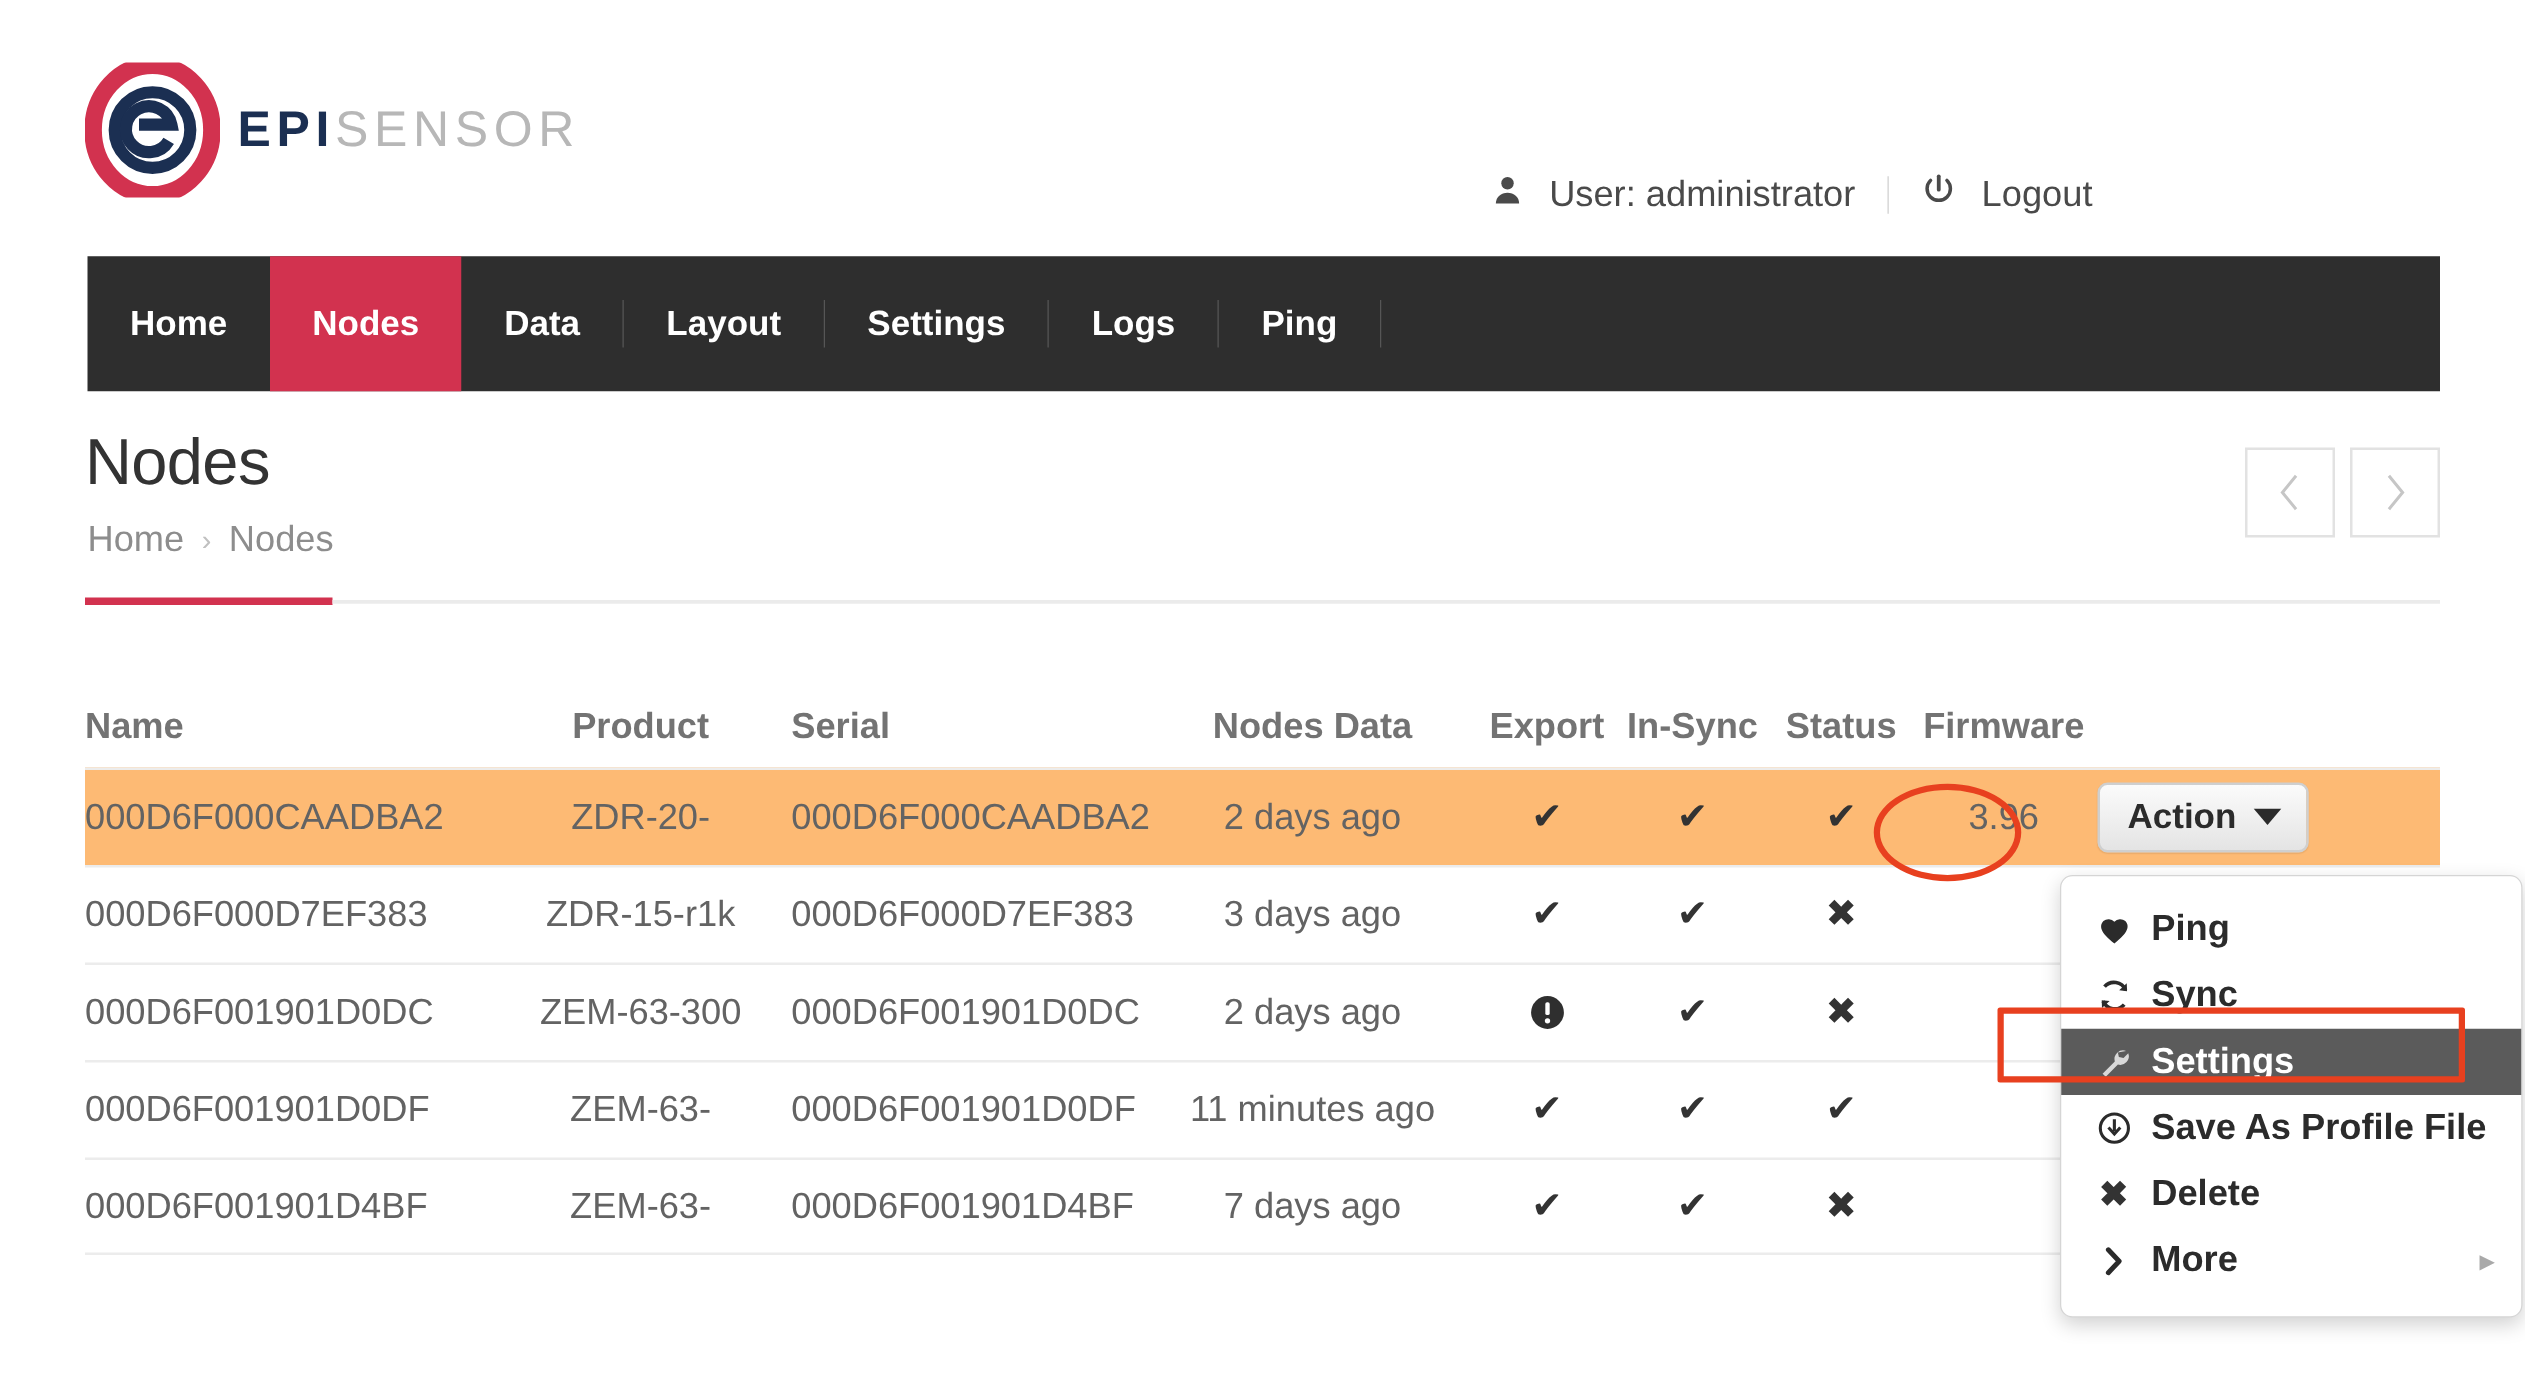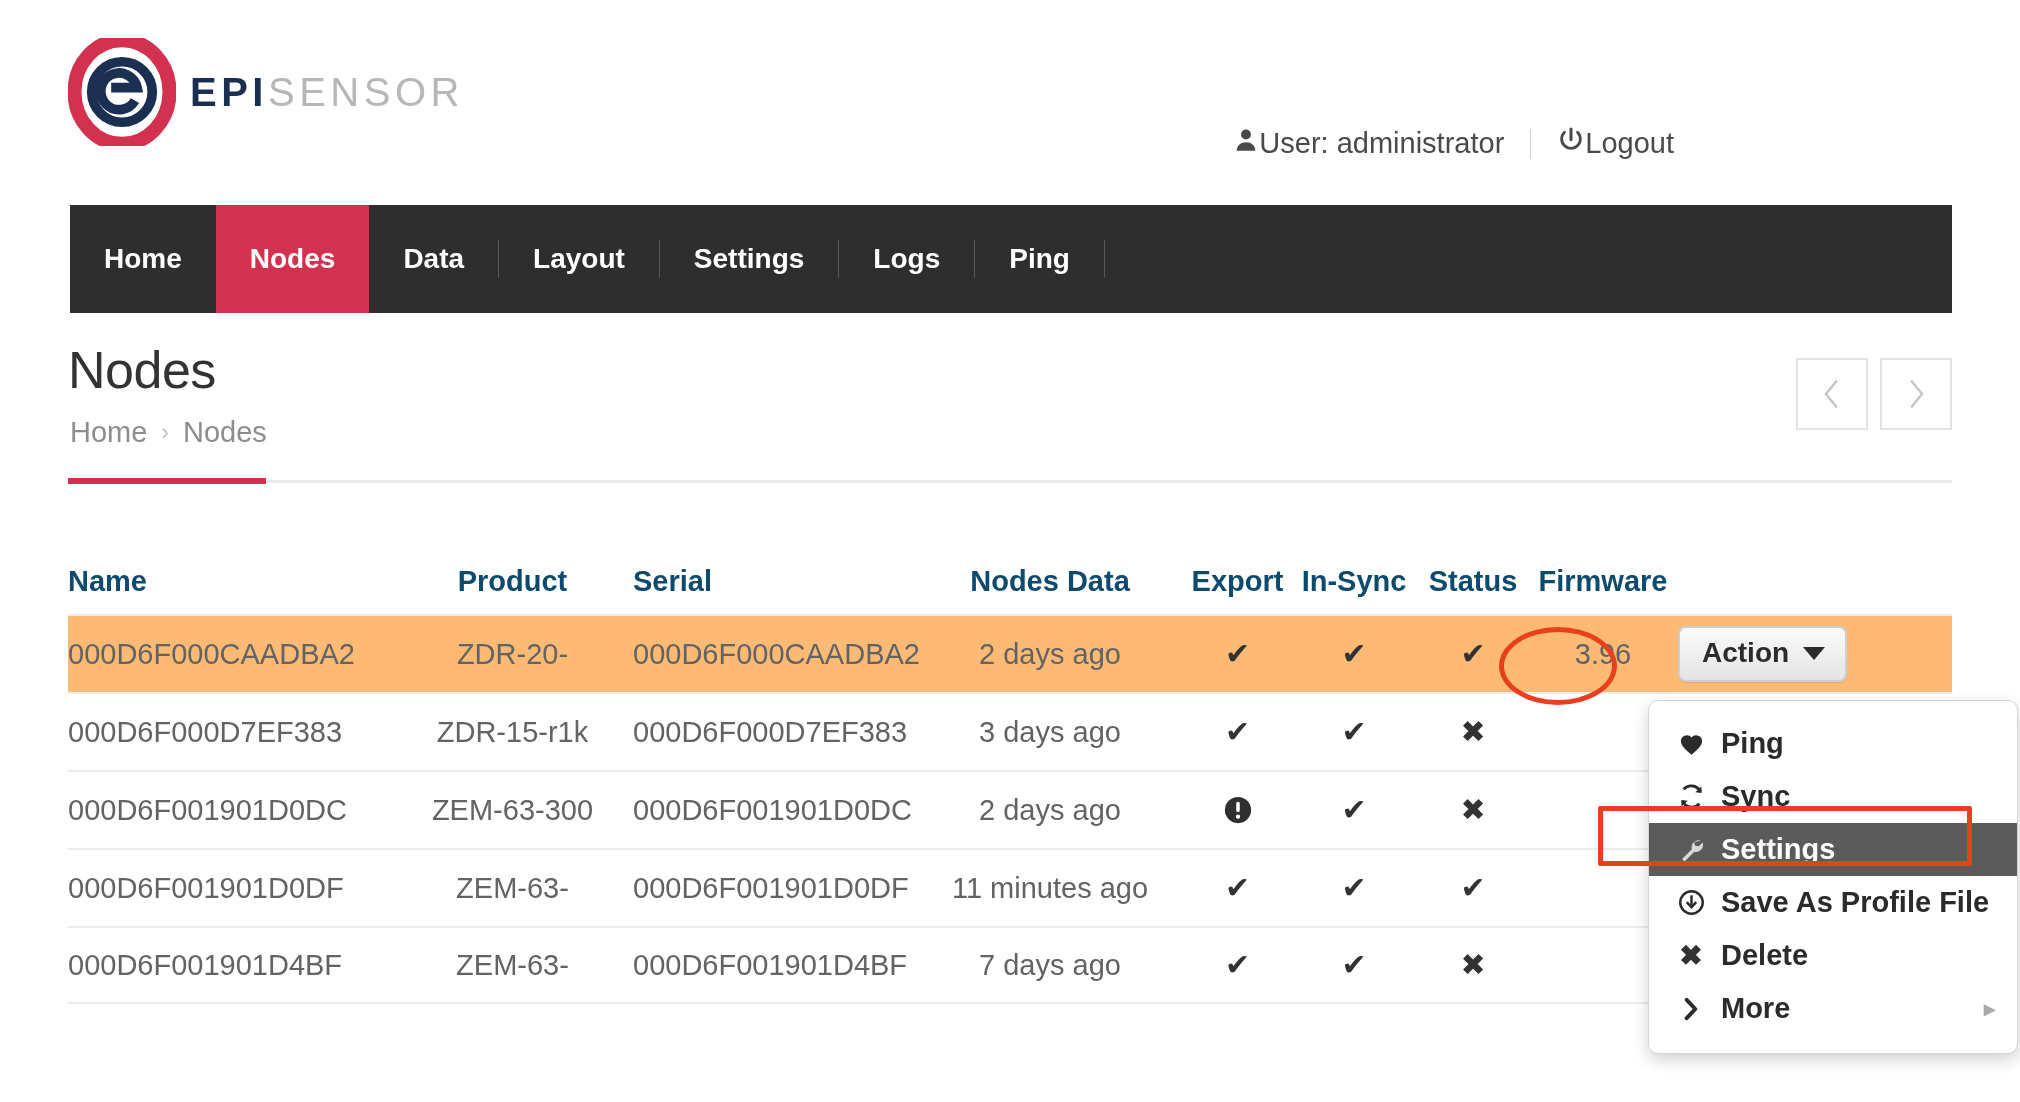--- a/index.html
+++ b/index.html
@@ -6,36 +6,36 @@
   html, body {
     width: 2020px; height: 1102px;
     background: #ffffff;
     font-family: "Liberation Sans", sans-serif;
     color: #333333;
     overflow: hidden;
   }
   .page { position: relative; width: 2020px; height: 1102px; }
 
   
-  .header { position: absolute; left: 0; top: 0; width: 1748px; height: 200px; text-decoration: underline; }
+  .header { position: absolute; left: 0; top: 12px; width: 1748px; height: 200px; text-decoration: underline; }
   .logo-wrap {
     position: absolute; left: 68px; top: 38px;
     display: flex; align-items: center; gap: 14px;
   }
   .logo-mark { width: 108px; height: 108px; display: block; }
   .logo-text { font-size: 40px; letter-spacing: 4.5px; font-weight: 400; line-height: 1; }
   .logo-epi { color: #1b2f52; font-weight: 700; }
   .logo-sensor { color: #b7b7b7; font-weight: 400; }
 
   .userbar {
     position: absolute; right: 74px; top: 126px;
     display: flex; align-items: center; gap: 0px;
     font-size: 29px; color: #4a4a4a;
   }
-  .userbar .chunk { display: flex; align-items: center; gap: 0; }
+  .userbar .chunk { display: flex; align-items: center; gap: 20px; }
   .userbar .divider {
     width: 1px; height: 30px; background: #cfcfcf; margin: 0 26px;
   }
   .ic { display: inline-block; vertical-align: middle; }
 
   
   .nav {
     position: absolute; left: 70px; top: 205px;
     width: 1882px; height: 108px;
     background: #2e2e2e;
@@ -73,21 +73,21 @@
     width: 72px; height: 72px; border: 2px solid #e2e2e2; background: #fff;
     display: flex; align-items: center; justify-content: center;
     cursor: pointer;
   }
   .pager-btn svg { display: block; }
 
   
   .table { position: absolute; left: 68px; top: 548px; width: 1884px; }
   .trow { display: flex; align-items: center; height: 78px; }
   .thead { height: 66px; }
-  .thead .cell { font-weight: 700; font-size: 29px; color: #0c4a6e; }
+  .thead .cell { font-weight: 700; font-size: 29px; color: #737373; }
   .tbody-row { border-top: 2px solid #ececec; font-size: 29px; color: #636363; }
   .tbody-row.alt { background: #fdba74; }
   .tbody-row:last-child { border-bottom: 2px solid #ececec; }
   .cell { display: flex; align-items: center; }
   .c-name    { width: 352px; padding-left: 0px; }
   .c-product { width: 185px; justify-content: center; }
   .c-serial  { width: 310px; justify-content: flex-start; padding-left: 28px; }
   .c-last    { width: 270px; justify-content: center; }
   .c-export  { width: 105px; justify-content: center; }
   .c-sync    { width: 128px; justify-content: center; }

